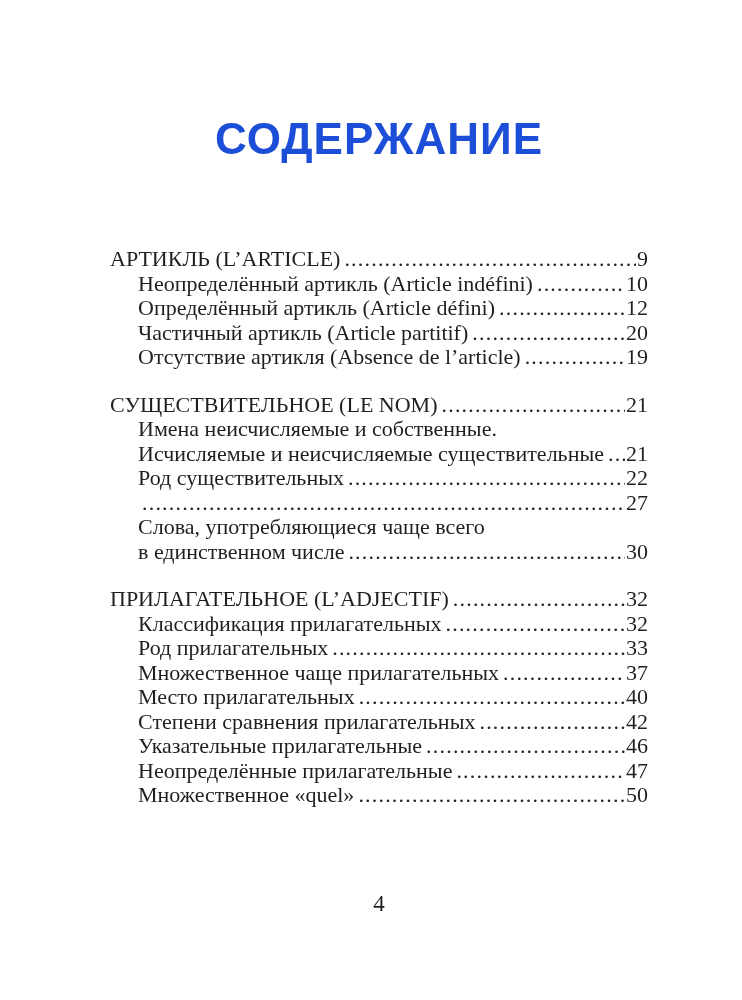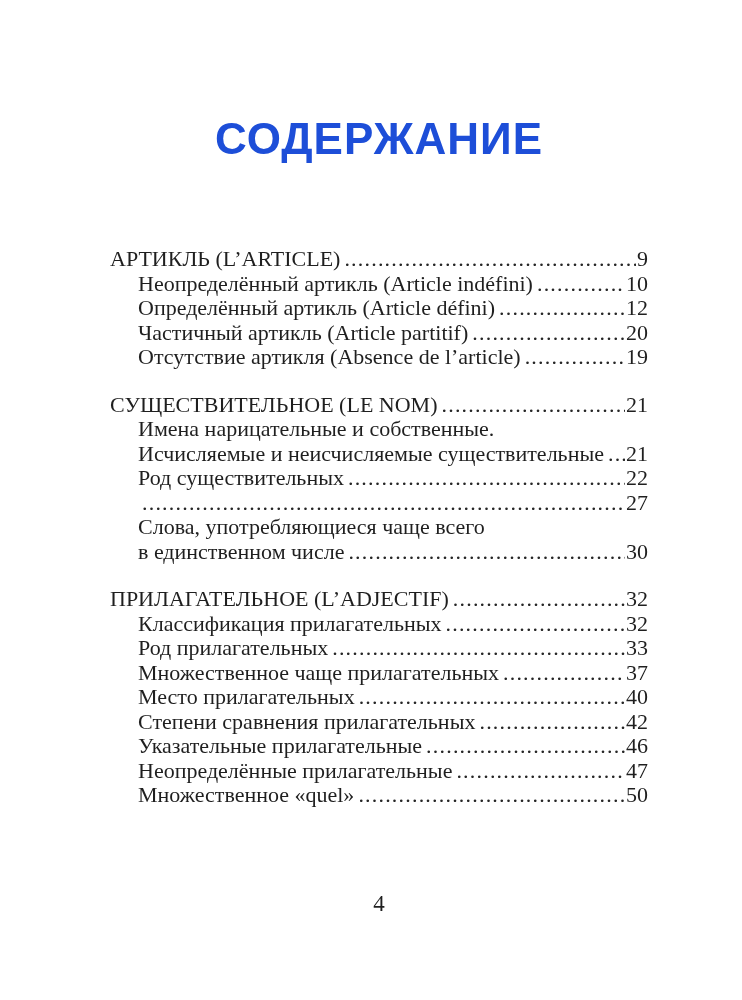--- a/index.html
+++ b/index.html
@@ -96,21 +96,21 @@
       </div>
     </div>
 
     <div class="toc-section">
       <div class="toc-row heading">
         <span class="label">СУЩЕСТВИТЕЛЬНОЕ (LE NOM)</span>
         <span class="dots"></span>
         <span class="pagenum">21</span>
       </div>
       <div class="toc-row sub no-page">
-        <span class="label">Имена нарицательные и собственные.</span>
+        <span class="label">Имена неисчисляемые и собственные.</span>
       </div>
       <div class="toc-row sub">
         <span class="label">Исчисляемые и неисчисляемые существительные</span>
         <span class="dots"></span>
         <span class="pagenum">21</span>
       </div>
       <div class="toc-row sub">
         <span class="label">Род существительных</span>
         <span class="dots"></span>
         <span class="pagenum">22</span>

